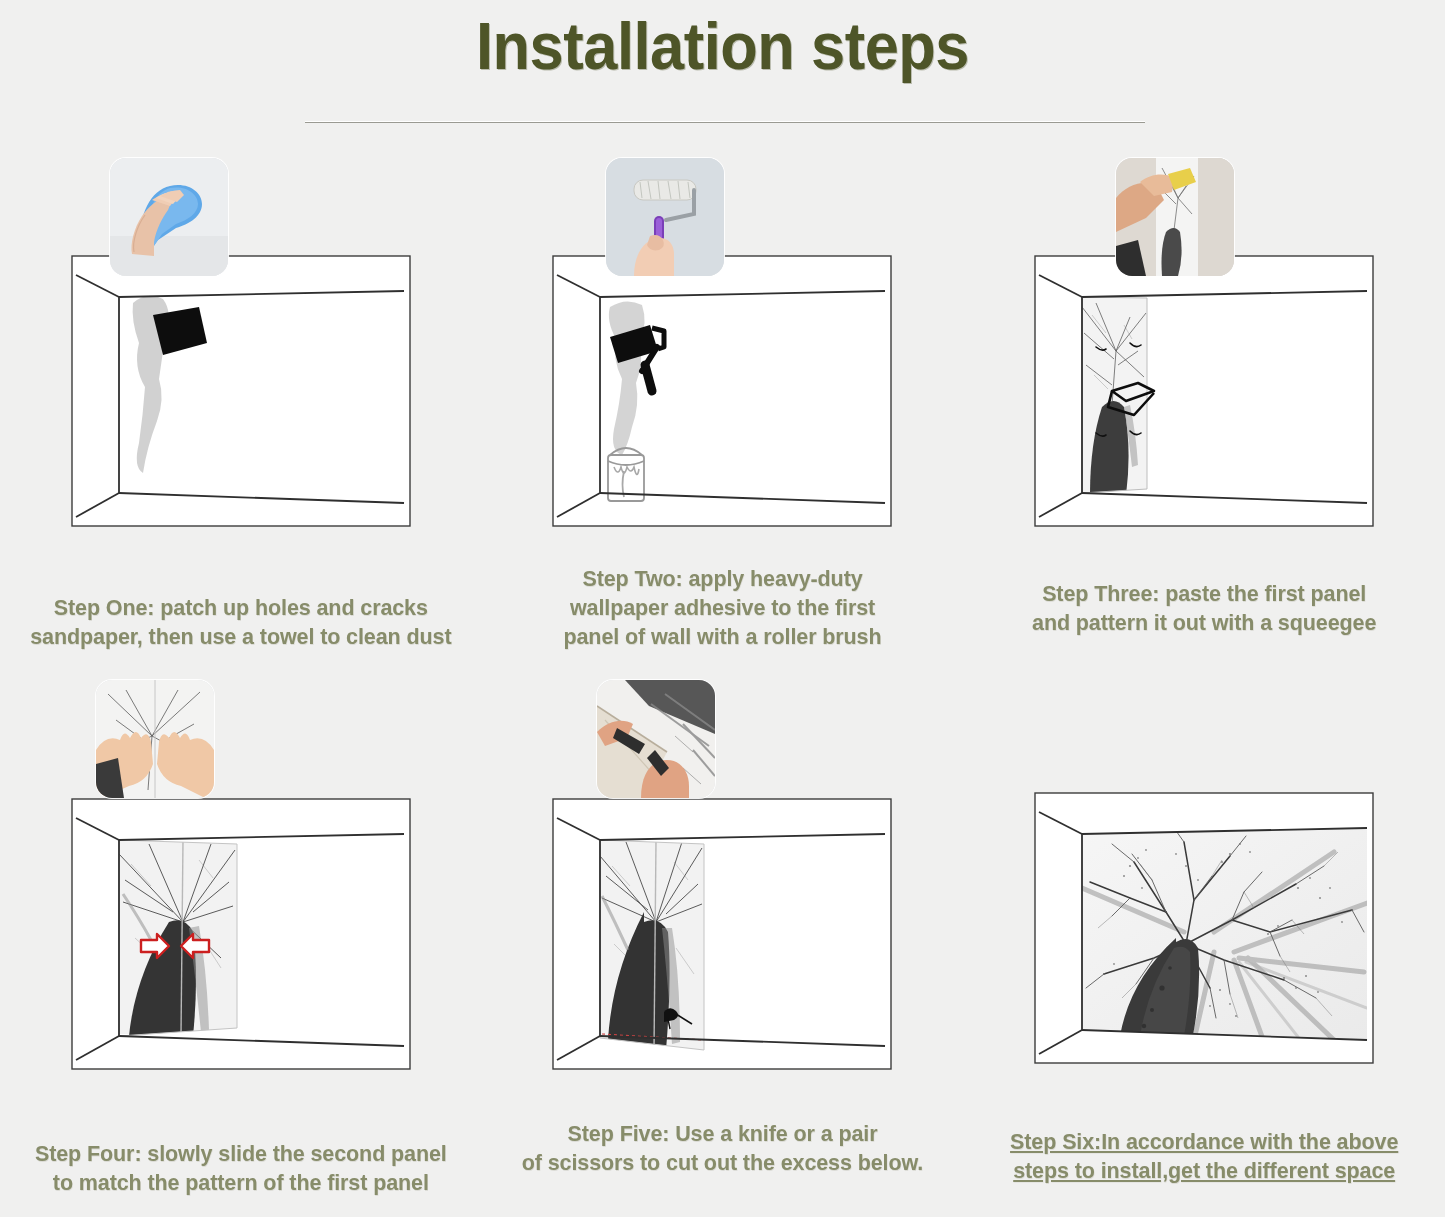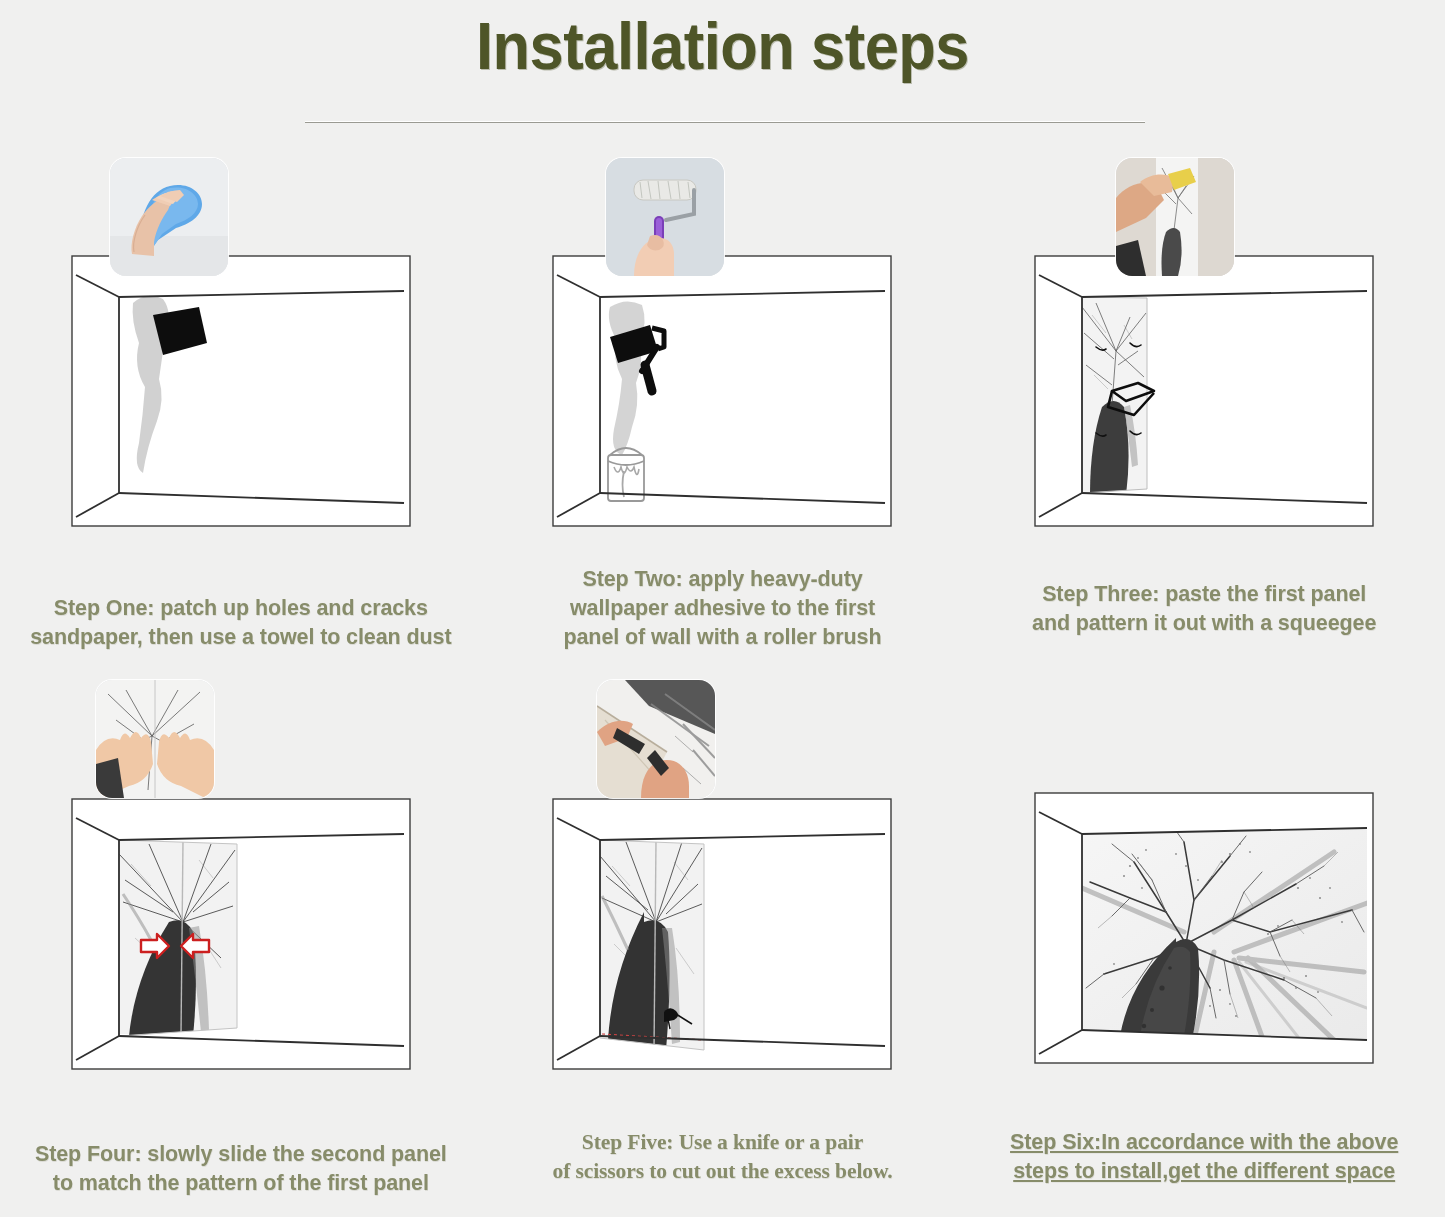--- a/index.html
+++ b/index.html
@@ -66,21 +66,21 @@
     padding: 0 6px;
     text-shadow: 0.5px 0.5px 0 rgba(200,200,190,.5);
   }
   .caption .ln { display: block; white-space: nowrap; }
 
   
   .r1 .caption { bottom: 28px; }
   .r2 .caption { bottom: 12px; }
   .r1.c3 .caption { bottom: 42px; }
   .r2.c3 .caption { bottom: 24px; text-decoration: underline; }
-  .r2.c2 .caption { bottom: 24px; font-family: Liberation Serif, serif; }
+  .r2.c2 .caption { bottom: 32px; }
 
   
   .r2 .room { top: 118px; }
   .r2.c3 .room { top: 112px; }
 </style>
 </head>
 <body>
 
 <div id="page">
 

